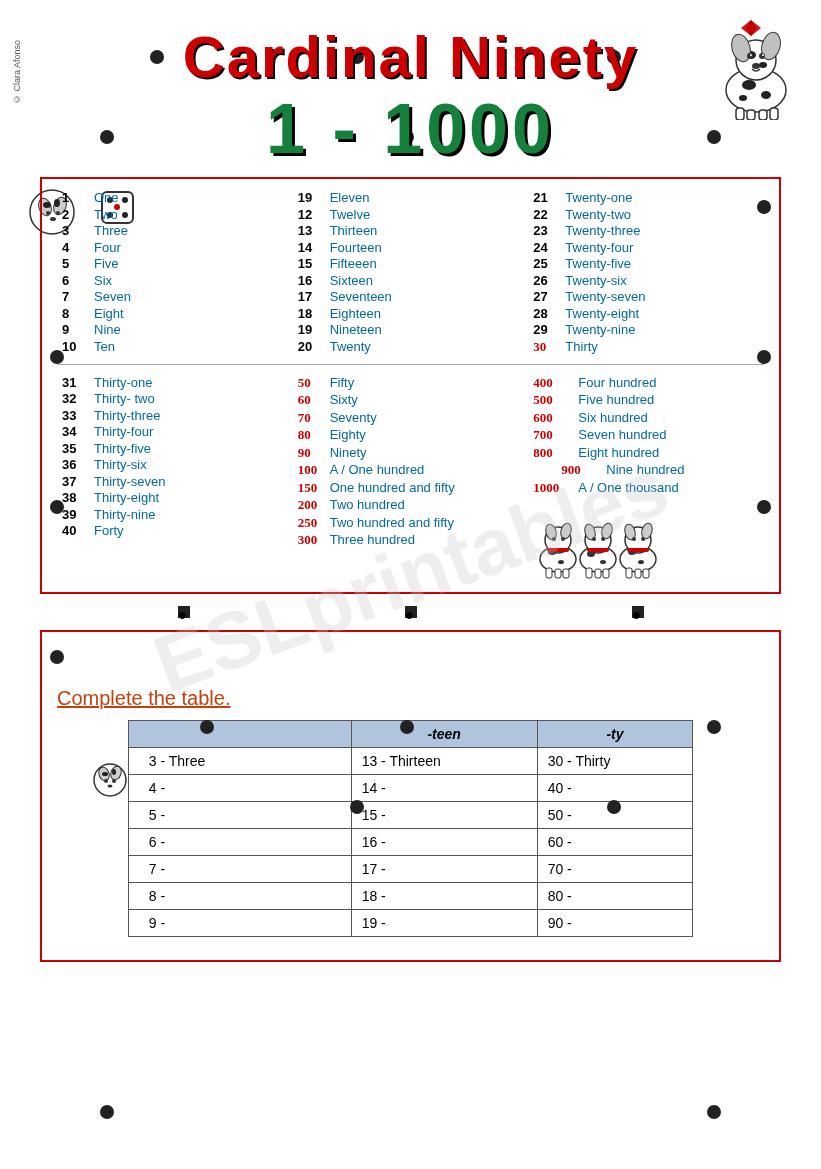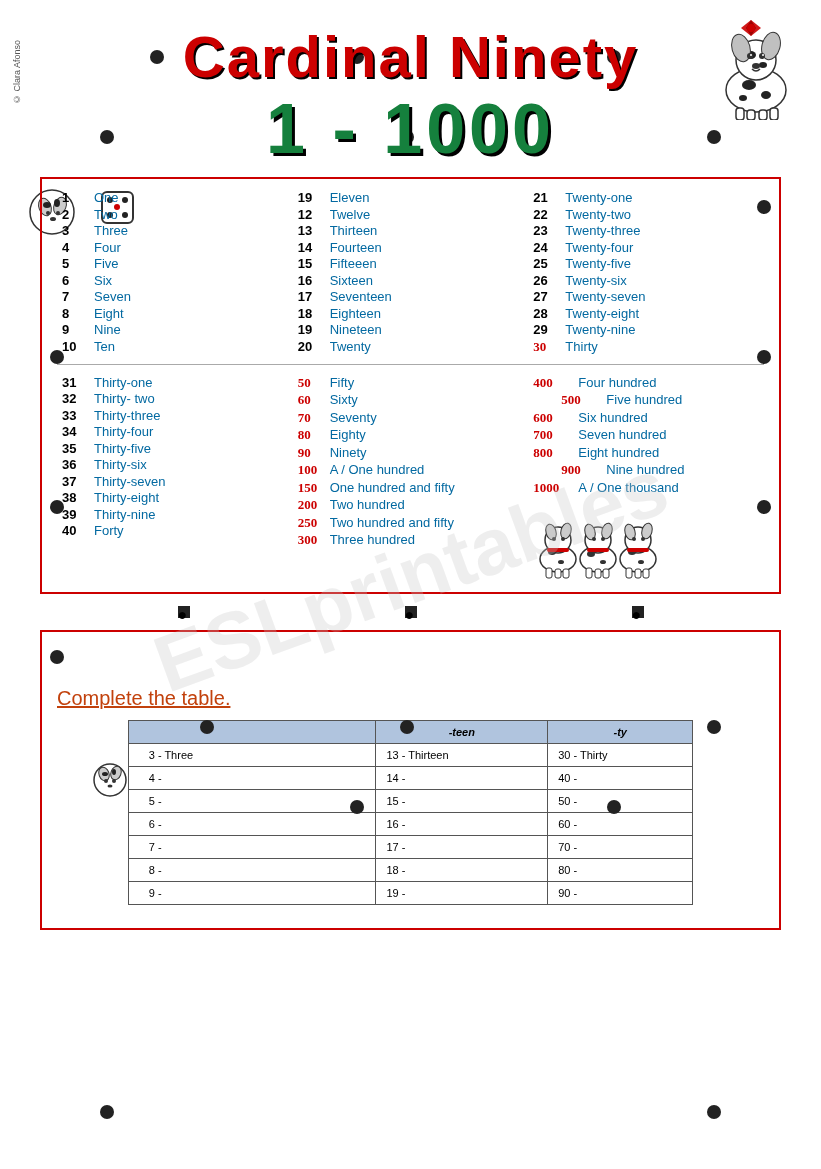--- a/index.html
+++ b/index.html
@@ -129,21 +129,21 @@
       color: #c2410c;
       text-decoration: underline;
       margin-bottom: 10px;
       font-family: 'Comic Sans MS', cursive, sans-serif;
       margin-top: 43px;
     }
     .complete-table {
       border-collapse: collapse;
       width: 80%;
       margin: 8px auto;
-      font-size: 11px;
+      font-size: 14px;
     }
     .complete-table th, .complete-table td {
       border: 1px solid #555;
       padding: 5px 10px;
     }
     .complete-table th {
       background: #b0c4de;
       font-style: italic;
       text-align: center;
     }
@@ -485,21 +485,21 @@
           <span class="word">Three hundred</span>
         </div>
       </div>
 
       <div class="numbers-section" style="position:relative;">
         <div class="num-row">
           <span class="num bold-red" style="min-width:45px;">400</span>
           <span class="word">Four hundred</span>
         </div>
         <div class="num-row">
-          <span class="num bold-red" style="min-width:45px;margin-left:28px;">500</span>
+          <span class="num bold-red" style="min-width:45px;">500</span>
           <span class="word">Five hundred</span>
         </div>
         <div class="num-row">
           <span class="num bold-red" style="min-width:45px;">600</span>
           <span class="word">Six hundred</span>
         </div>
         <div class="num-row">
           <span class="num bold-red" style="min-width:45px;">700</span>
           <span class="word">Seven hundred</span>
         </div>

